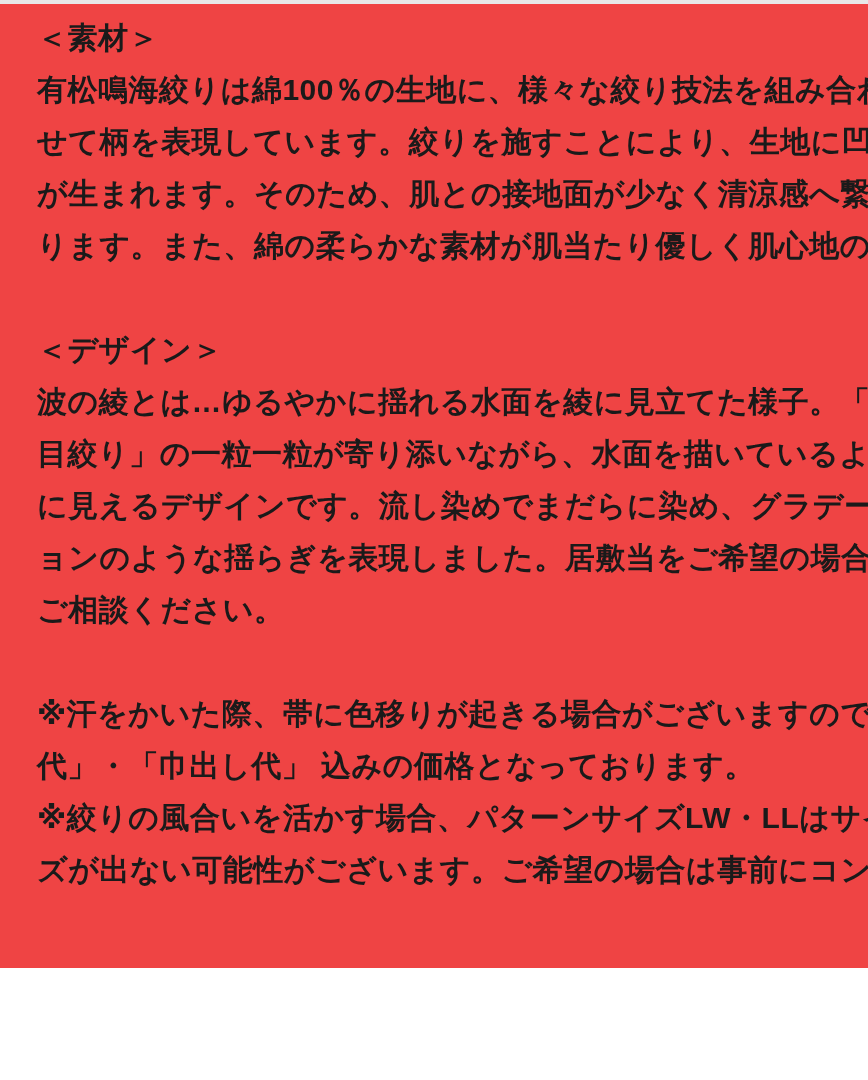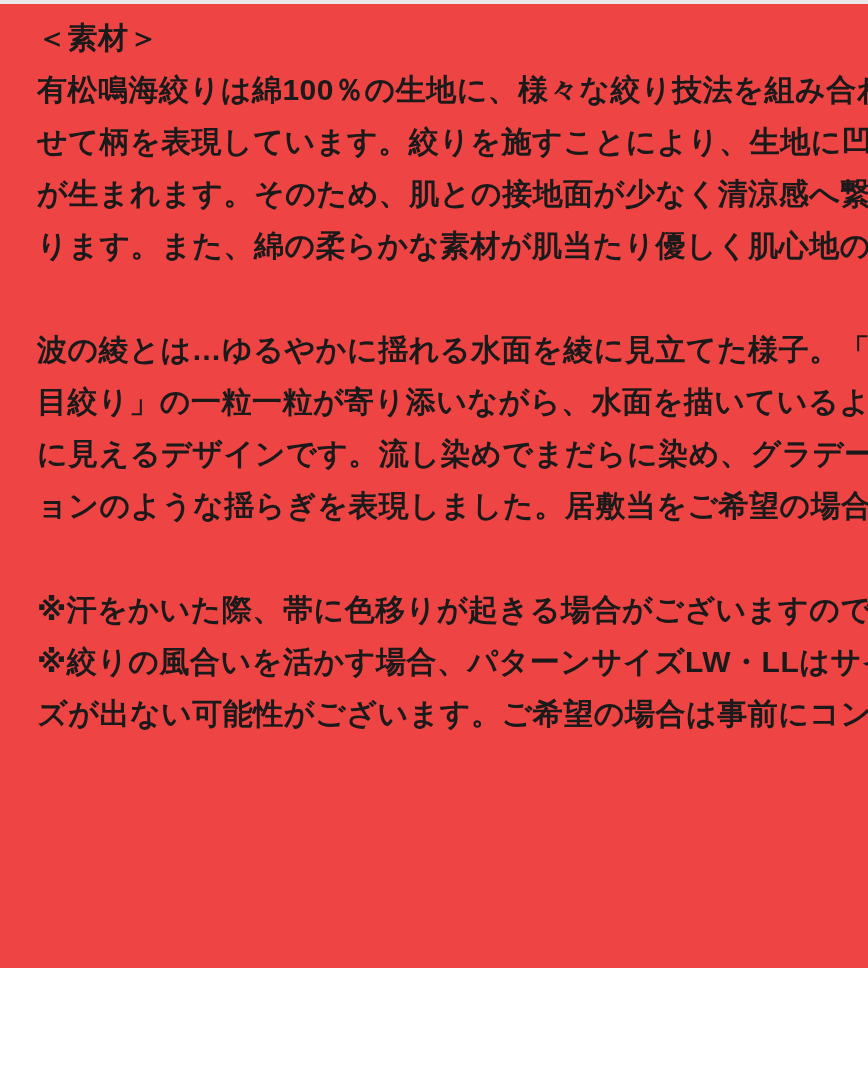--- a/index.html
+++ b/index.html
@@ -51,26 +51,29 @@
 
     <section class="text-section">
       <div class="line">＜素材＞</div>
       <div class="line">有松鳴海絞りは綿100％の生地に、様々な絞り技法を組み合わ</div>
       <div class="line">せて柄を表現しています。絞りを施すことにより、生地に凹凸</div>
       <div class="line">が生まれます。そのため、肌との接地面が少なく清涼感へ繋が</div>
       <div class="line">ります。また、綿の柔らかな素材が肌当たり優しく肌心地の良</div>
     </section>
 
     <section class="text-section">
+      <div class="line">＜デザイン＞</div>
       <div class="line">波の綾とは…ゆるやかに揺れる水面を綾に見立てた様子。「一</div>
       <div class="line">目絞り」の一粒一粒が寄り添いながら、水面を描いているよう</div>
       <div class="line">に見えるデザインです。流し染めでまだらに染め、グラデーシ</div>
       <div class="line">ョンのような揺らぎを表現しました。居敷当をご希望の場合は</div>
+      <div class="line">ご相談ください。</div>
     </section>
 
     <section class="text-section">
       <div class="line">※汗をかいた際、帯に色移りが起きる場合がございますので、</div>
+      <div class="line">代」・「巾出し代」 込みの価格となっております。</div>
       <div class="line">※絞りの風合いを活かす場合、パターンサイズLW・LLはサイ</div>
       <div class="line">ズが出ない可能性がございます。ご希望の場合は事前にコンシ</div>
     </section>
 
   </div>
 </div>
 
 </body></html>

